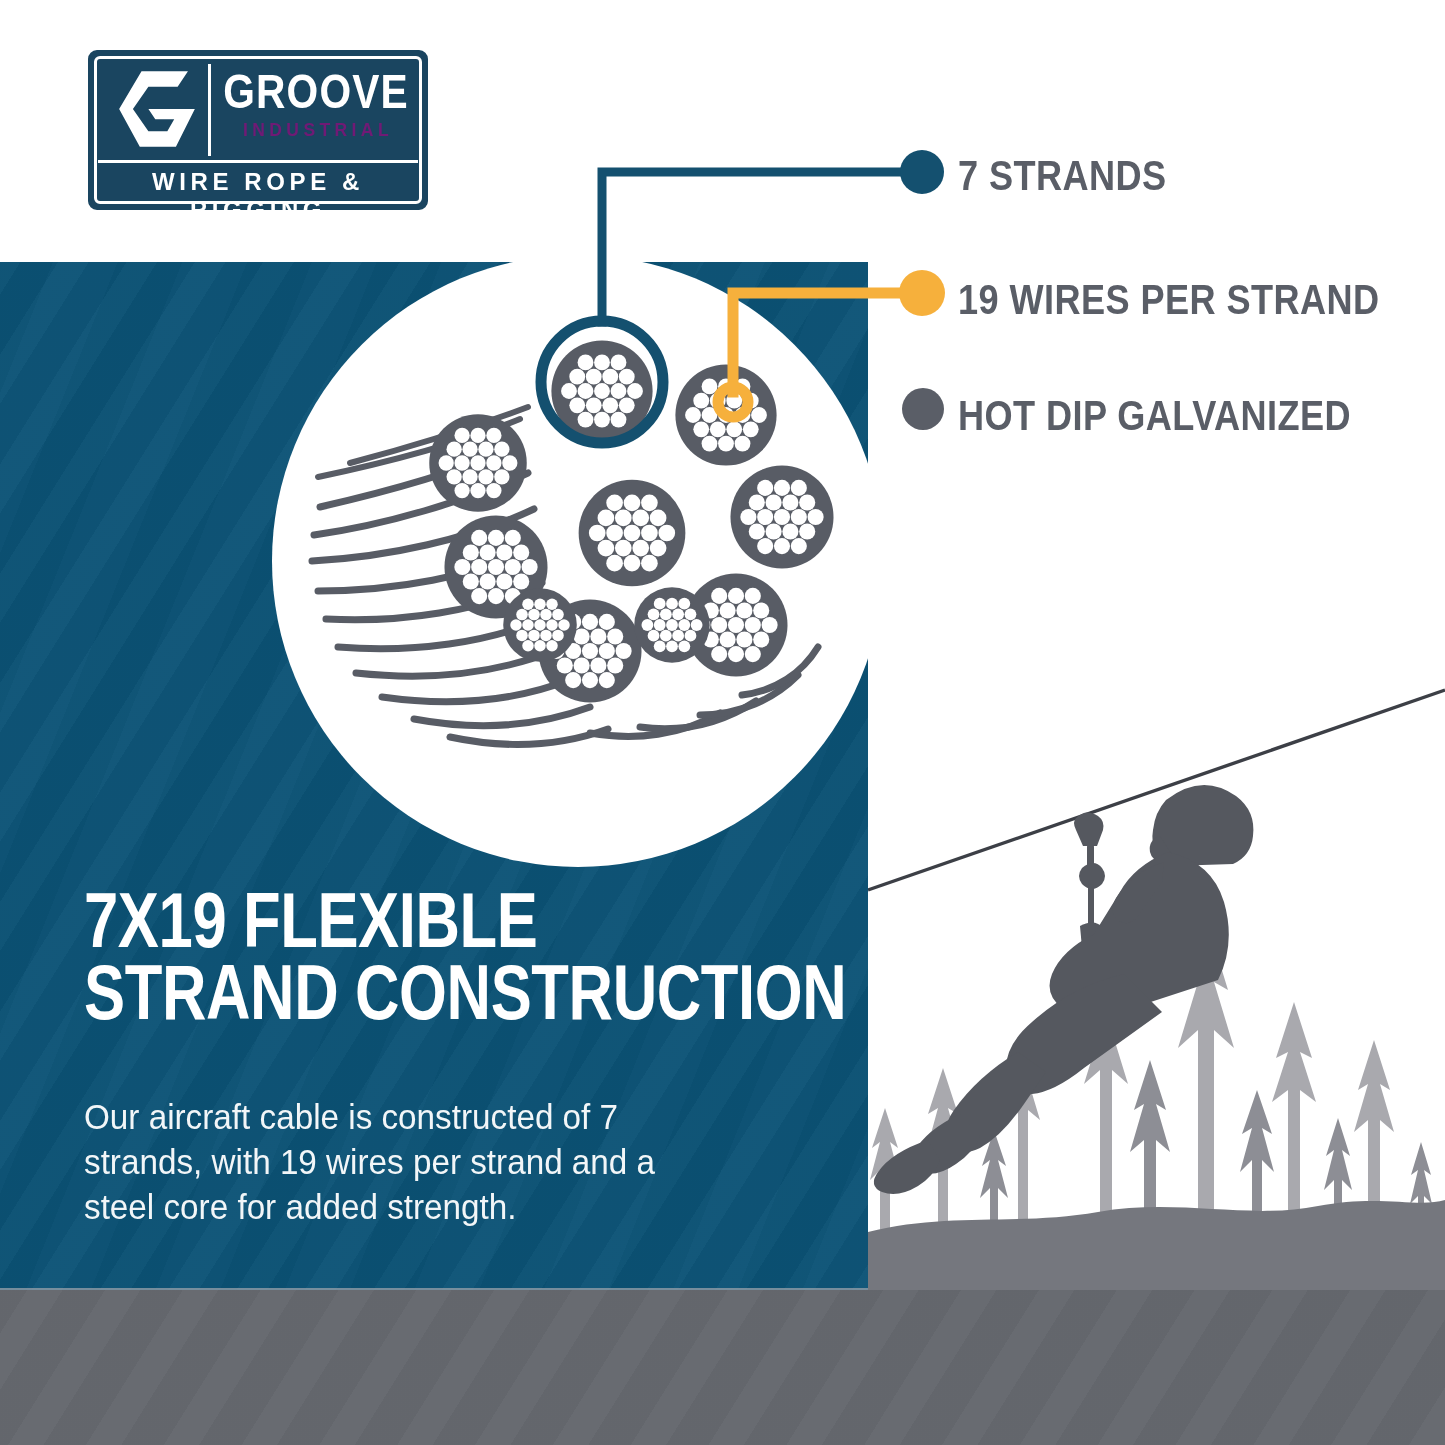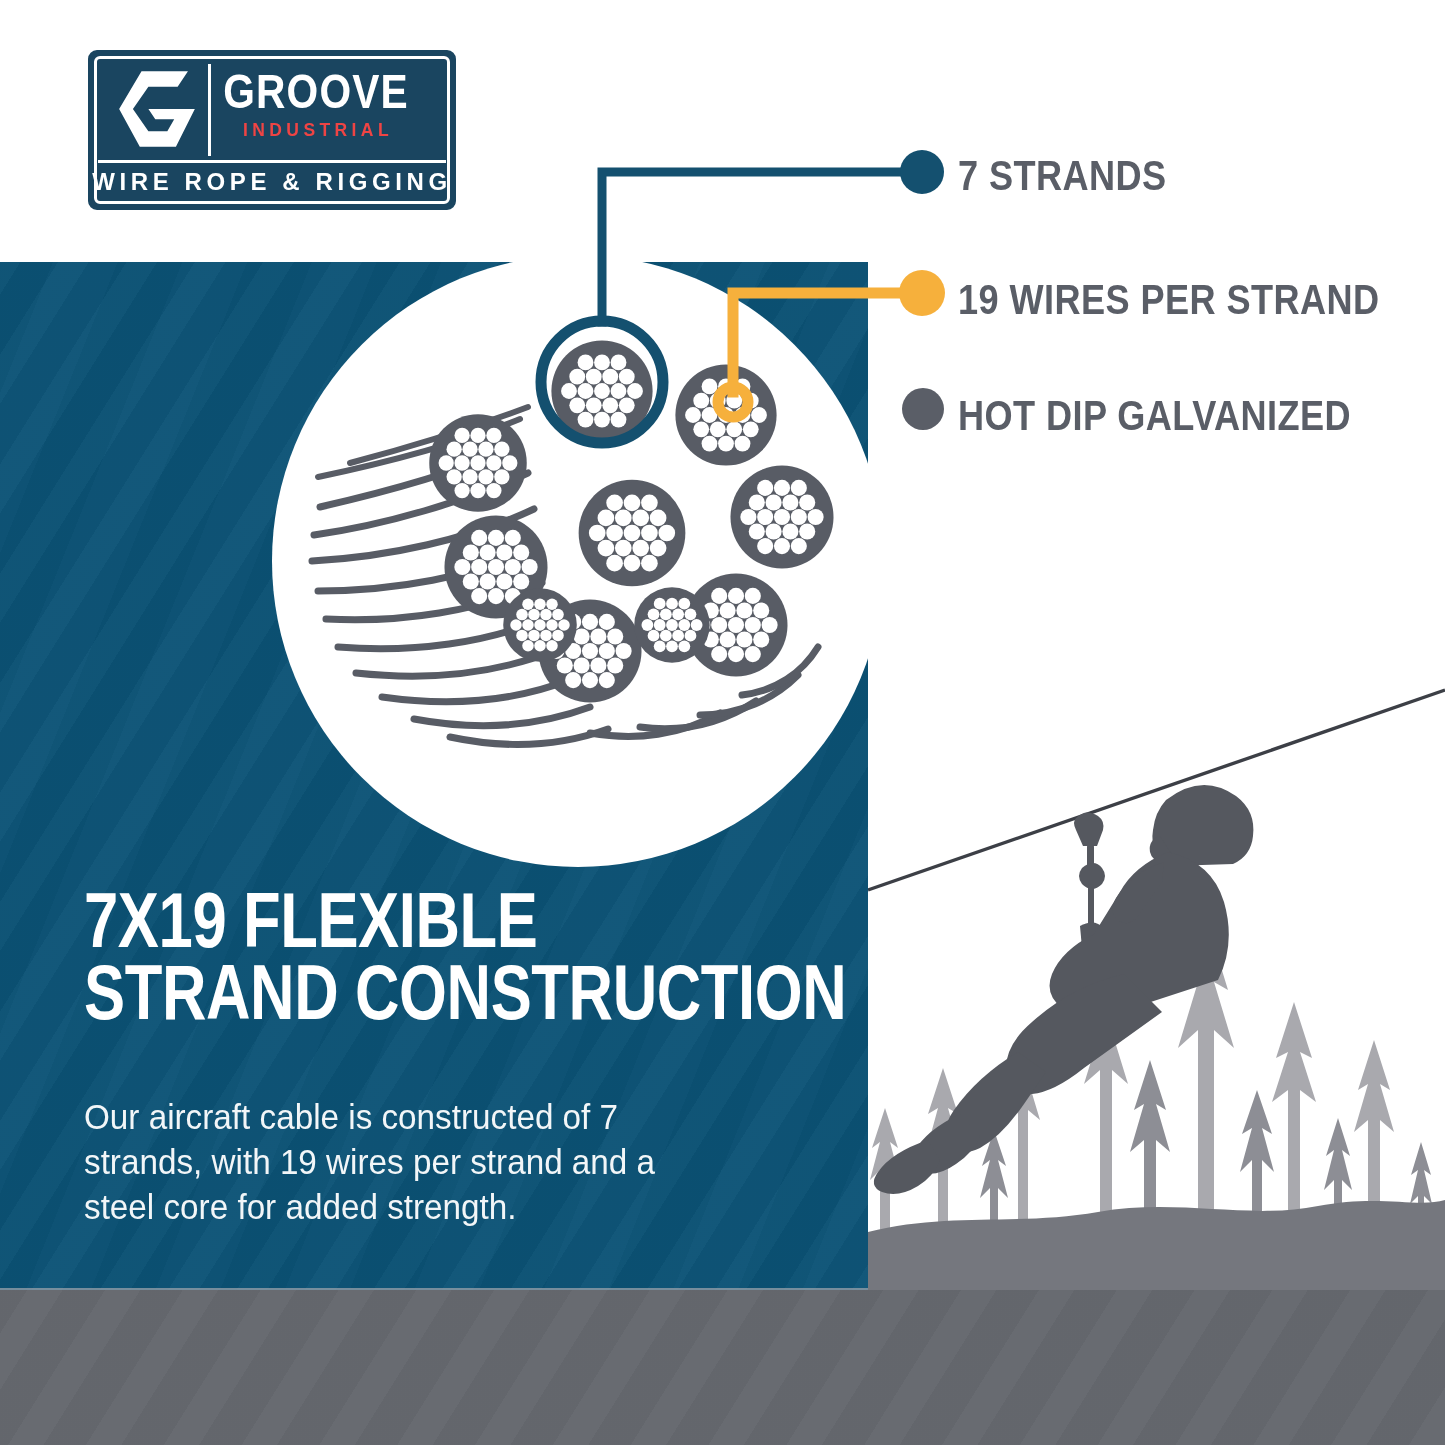--- a/index.html
+++ b/index.html
@@ -1,28 +1,28 @@
 <!DOCTYPE html>
 <html><head>
 <meta charset="utf-8">
 <style>
   html,body{margin:0;padding:0;background:#fff;}
   body{font-family:"Liberation Sans",sans-serif;}
   #stage{position:relative;width:1445px;height:1445px;overflow:hidden;background:#ffffff;}
 
   
-  .logo{position:absolute;left:88px;top:50px;width:340px;height:160px;padding-left:28px;}
+  .logo{position:absolute;left:88px;top:50px;width:340px;height:160px;}
   .logo-outer{position:absolute;inset:0;border:4px solid #1a4560;border-radius:9px;background:#1a4560;}
   .logo-inner{position:absolute;left:6px;top:6px;right:6px;bottom:6px;border:3px solid #ffffff;border-radius:6px;}
   .logo-divider{position:absolute;left:120px;top:14px;width:3px;height:92px;background:#ffffff;}
   .logo-hr{position:absolute;left:10px;right:10px;top:110px;height:3px;background:#ffffff;}
   .logo-gmark{position:absolute;left:26px;top:16px;width:86px;height:86px;}
   .logo-word{position:absolute;left:132px;top:12px;width:192px;height:58px;}
   .logo-word svg, .logo-gmark svg{display:block;width:100%;height:100%;}
-  .logo-sub{position:absolute;left:132px;top:72px;width:196px;text-align:center;color:#ef4444;
+  .logo-sub{position:absolute;left:132px;top:72px;width:196px;text-align:center;color:#701a75;
     font-size:17.5px;font-weight:700;letter-spacing:4.4px;line-height:1;font-family:"Liberation Sans",sans-serif;}
   .logo-tag{position:absolute;left:0;right:0;top:118px;text-align:center;color:#ffffff;
     font-size:24px;font-weight:700;letter-spacing:4.6px;font-family:"Liberation Sans",sans-serif;}
 
   
   .navy-panel{position:absolute;left:0;top:262px;width:868px;height:1028px;background:#0b5275;overflow:hidden;}
   .navy-panel .waves{position:absolute;inset:-10%;opacity:.55;
     background:repeating-linear-gradient(-58deg,rgba(255,255,255,.040) 0px,rgba(255,255,255,.040) 26px,rgba(0,0,0,.045) 26px,rgba(0,0,0,.045) 58px);}
   .navy-panel .waves2{position:absolute;inset:-10%;opacity:.45;
     background:repeating-linear-gradient(-68deg,rgba(255,255,255,.030) 0px,rgba(255,255,255,.030) 60px,rgba(0,0,0,.030) 60px,rgba(0,0,0,.030) 120px);}

